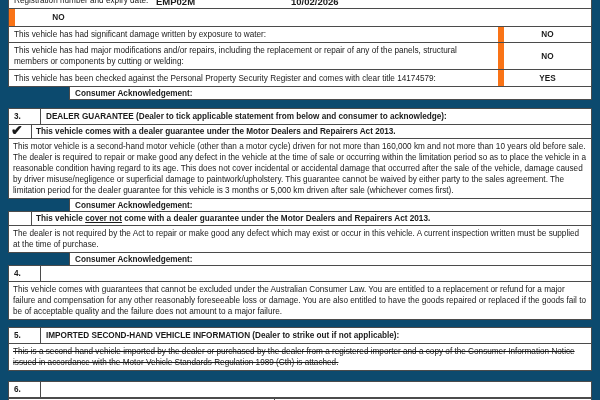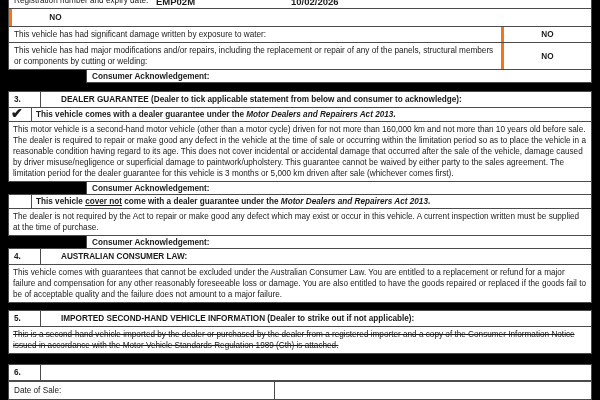--- a/index.html
+++ b/index.html
@@ -1,60 +1,60 @@
 <!DOCTYPE html>
 <html><head>
 <meta charset="utf-8">
 <style>
   html,body { margin:0; padding:0; background:#e8e8e8; }
   .sheet {
-    position:relative; width:600px; height:400px; background:#000000;
+    position:relative; width:600px; height:400px; background:#0c4a6e;
     overflow:hidden; font-family:"Liberation Sans", sans-serif;
     color:#1b1b1b; font-size:8.2px; line-height:11px;
   }
   .doc { position:absolute; left:8px; top:-10px; width:584px; }
   .box { border:1px solid #4b4b4b; box-sizing:border-box; background:#fff; }
 
   
   .reg-row { position:relative; height:17px; }
   .reg-label { position:absolute; left:5px; bottom:2px; }
   .reg-val  { position:absolute; bottom:1px; font-weight:bold; font-size:9.5px; }
   .reg-val.rego   { left:147px; }
   .reg-val.expiry { left:282px; }
   .q-row { display:flex; border-top:1px solid #4b4b4b; align-items:stretch; }
   .q-text { flex:1; padding:2px 5px; display:flex; align-items:center; }
-  .q-ans  { width:87px; border-left:3px solid #f97316; display:flex;
+  .q-ans  { width:87px; border-left:6px solid #f97316; display:flex;
             align-items:center; justify-content:center; font-weight:bold; }
   .h17{min-height:17px}.h15{min-height:15px}.h22{min-height:22px}.h16{min-height:16px}
 
   
-  .ack { margin:-1px 0 0 78px; height:14px; display:flex; align-items:center;
+  .ack { margin:-1px 0 0 61px; height:14px; display:flex; align-items:center;
          padding-left:5px; font-weight:bold; }
 
   .spacer8 { height:8px; } .spacer7 { height:7px; } .spacer10 { height:10px; }
   .mt { margin-top:-1px; }
 
   
   .sec-head { display:flex; align-items:stretch; border-bottom:1px solid #4b4b4b;
               min-height:15px; font-weight:bold; }
   .sec-head:last-child { border-bottom:none; }
   .sec-num { width:26px; border-right:1px solid #4b4b4b; display:flex;
              align-items:center; padding-left:5px; }
-  .sec-title { flex:1; display:flex; align-items:center; padding-left:5px;margin-left:15px; }
+  .sec-title { flex:1; display:flex; align-items:center; padding-left:5px; }
 
   
   .tick-row { display:flex; align-items:stretch; border-bottom:1px solid #4b4b4b;
               min-height:13px; }
   .tick-cell { width:22px; border-right:1px solid #4b4b4b; position:relative; }
   .tick-glyph { position:absolute; left:2px; top:-2px; font-size:14px;
                 font-weight:bold; line-height:14px; }
   .tick-text { flex:1; padding:1px 4px; font-weight:bold; display:flex;
                align-items:center; flex-wrap:wrap; }
   .tick-text span { white-space:pre-wrap; }
-  .act-italic { font-style:italic; }
+  .act-italic { }
   .u { text-decoration:underline; }
 
   .para { padding:2px 4px; }
   .strike { text-decoration:line-through; }
   .seg > .para { border-top:none; }
   .seg .tick-row:last-of-type { border-bottom:1px solid #4b4b4b; }
 
   
   .sale-row { display:flex; border-top:1px solid #4b4b4b; min-height:16px; }
   .sale-left { width:255px; border-right:1px solid #4b4b4b; padding:3px 5px; }
@@ -75,20 +75,24 @@
       <div class="q-row h17">
         <div class="q-ans">NO</div>
       </div>
       <div class="q-row h15">
         <div class="q-text">This vehicle has had significant damage written by exposure to water:</div>
         <div class="q-ans">NO</div>
       </div>
       <div class="q-row h22">
         <div class="q-text">This vehicle has had major modifications and/or repairs, including the replacement or repair of any of the panels, structural members or components by cutting or welding:</div>
         <div class="q-ans">NO</div>
+      </div>
+      <div class="q-row h16">
+        <div class="q-text">This vehicle has been checked against the Personal Property Security Register and comes with clear title 14174579:</div>
+        <div class="q-ans">YES</div>
       </div>
     </div>
 
     <div class="box ack">
       <span>Consumer Acknowledgement:</span>
     </div>
 
     <div class="spacer8"></div>
 
     <div class="box">
@@ -127,21 +131,20 @@
       <div class="para">The dealer is not required by the Act to repair or make good any defect which may exist or occur in this vehicle. A current inspection written must be supplied at the time of purchase.</div>
     </div>
 
     <div class="box ack mt">
       <span>Consumer Acknowledgement:</span>
     </div>
 
     <div class="box mt">
       <div class="sec-head">
         <div class="sec-num">4.</div>
-        <div class="sec-title">AUSTRALIAN CONSUMER LAW:</div>
       </div>
       <div class="para">This vehicle comes with guarantees that cannot be excluded under the Australian Consumer Law. You are entitled to a replacement or refund for a major failure and compensation for any other reasonably foreseeable loss or damage. You are also entitled to have the goods repaired or replaced if the goods fail to be of acceptable quality and the failure does not amount to a major failure.</div>
     </div>
 
     <div class="spacer7"></div>
 
     <div class="box">
       <div class="sec-head">
         <div class="sec-num">5.</div>
         <div class="sec-title">IMPORTED SECOND-HAND VEHICLE INFORMATION (Dealer to strike out if not applicable):</div>

